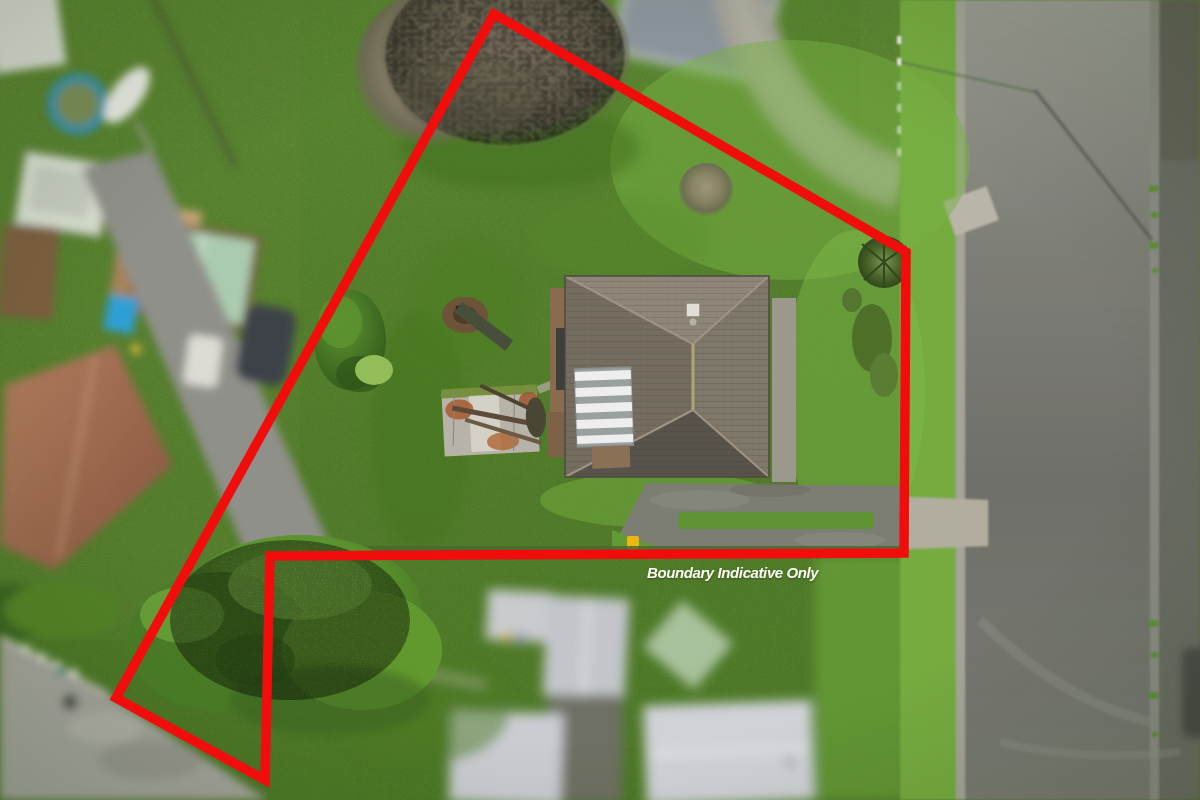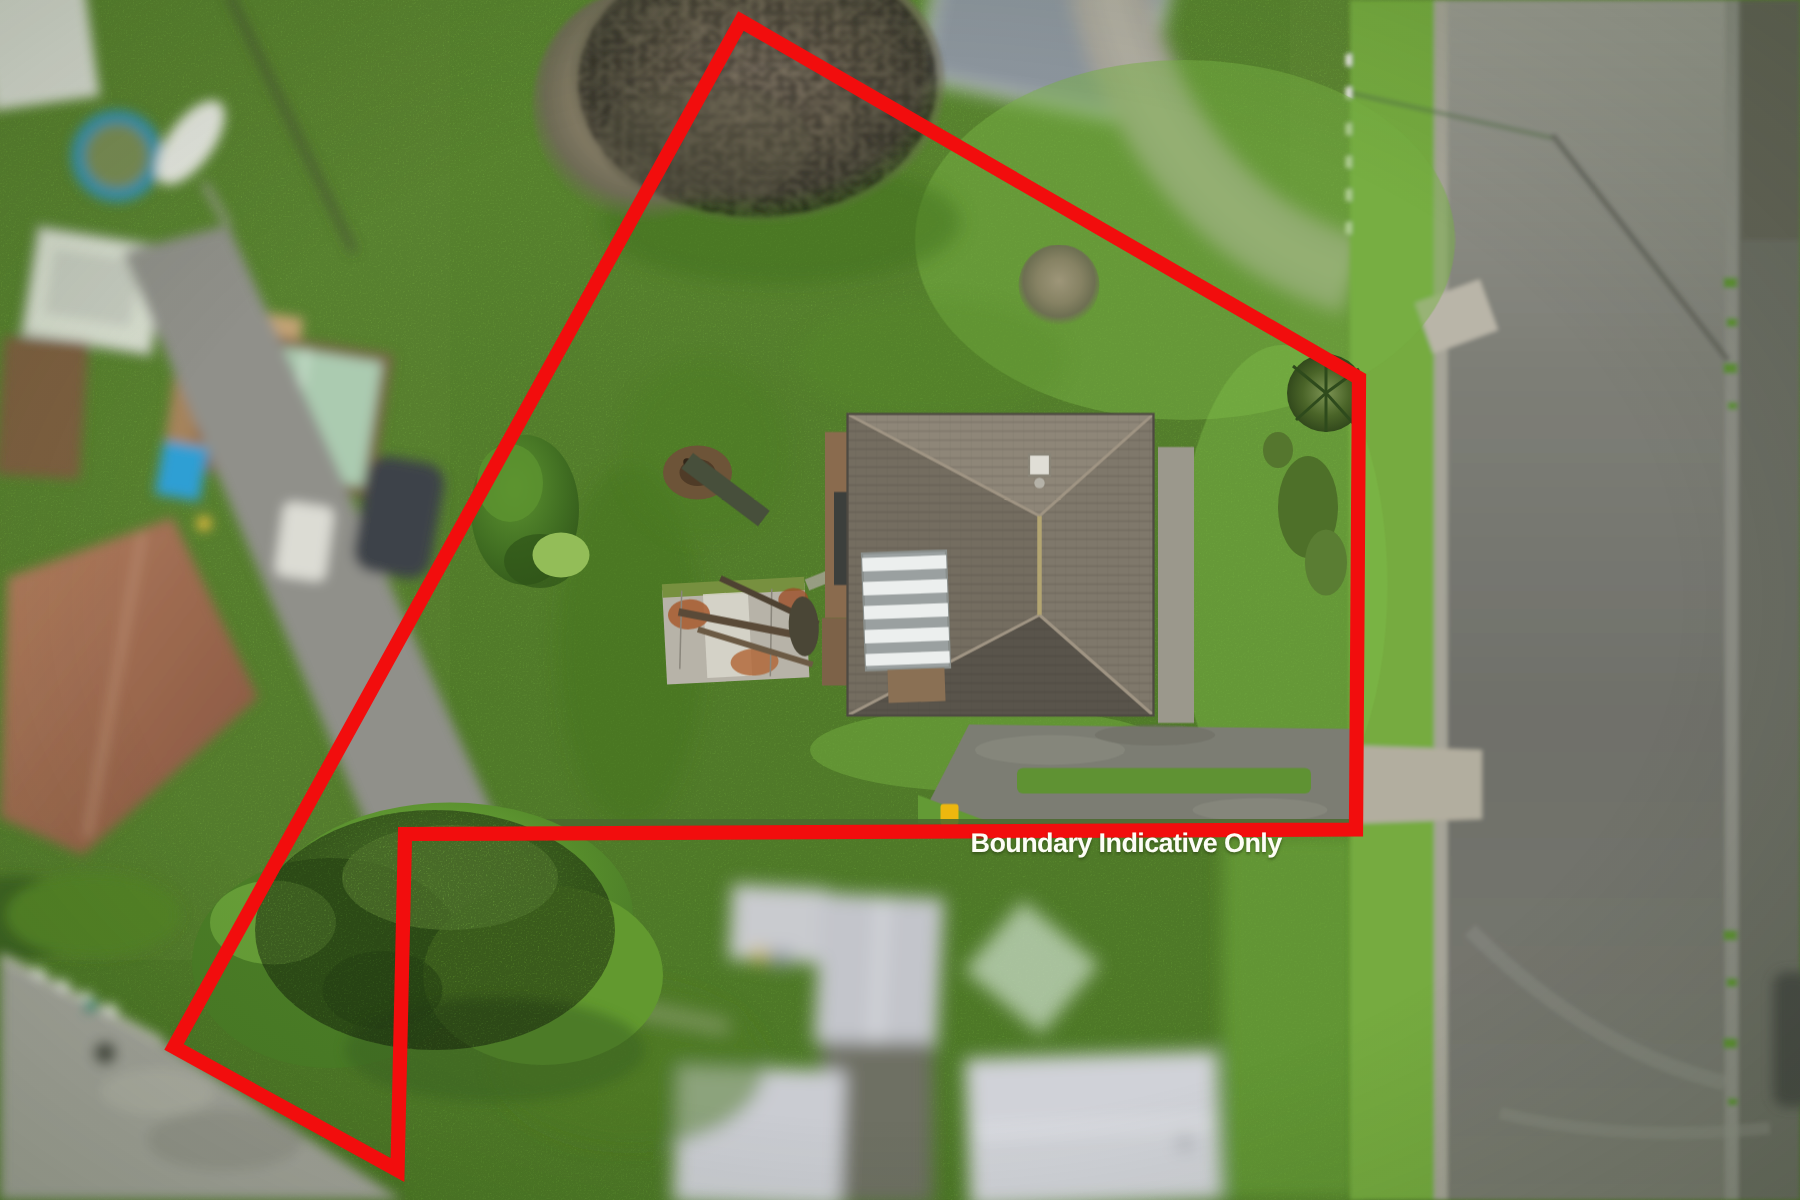--- a/index.html
+++ b/index.html
@@ -1,22 +1,22 @@
 <!DOCTYPE html>
 <html><head>
 <meta charset="utf-8">
 <style>
   html,body{margin:0;padding:0;background:#222;}
   .stage{position:relative;width:1200px;height:800px;overflow:hidden;background:#69a236;
          font-family:"Liberation Sans", sans-serif;}
   .stage svg{position:absolute;left:0;top:0;display:block;}
   .annotation{
-    position:absolute;left:647px;top:552px;
-    font-size:18px;font-weight:700;letter-spacing:-0.4px;white-space:nowrap;
-    color:#fdfdf6;text-shadow:0 1px 2px rgba(35,55,15,.55);
+    position:absolute;left:647px;top:564px;
+    font-size:15px;font-weight:700;letter-spacing:-0.4px;white-space:nowrap;
+    color:#fdfdf6;text-shadow:0 1px 2px rgba(35,55,15,.55);font-style:italic;
   }
 </style>
 </head>
 <body>
 
 <div class="stage">
 <svg width="1200" height="800" viewBox="0 0 1200 800" xmlns="http://www.w3.org/2000/svg">
 <defs>
   <linearGradient id="lawnGrad" x1="0" y1="0" x2="0" y2="1">
     <stop offset="0" stop-color="#72a93d"></stop>

